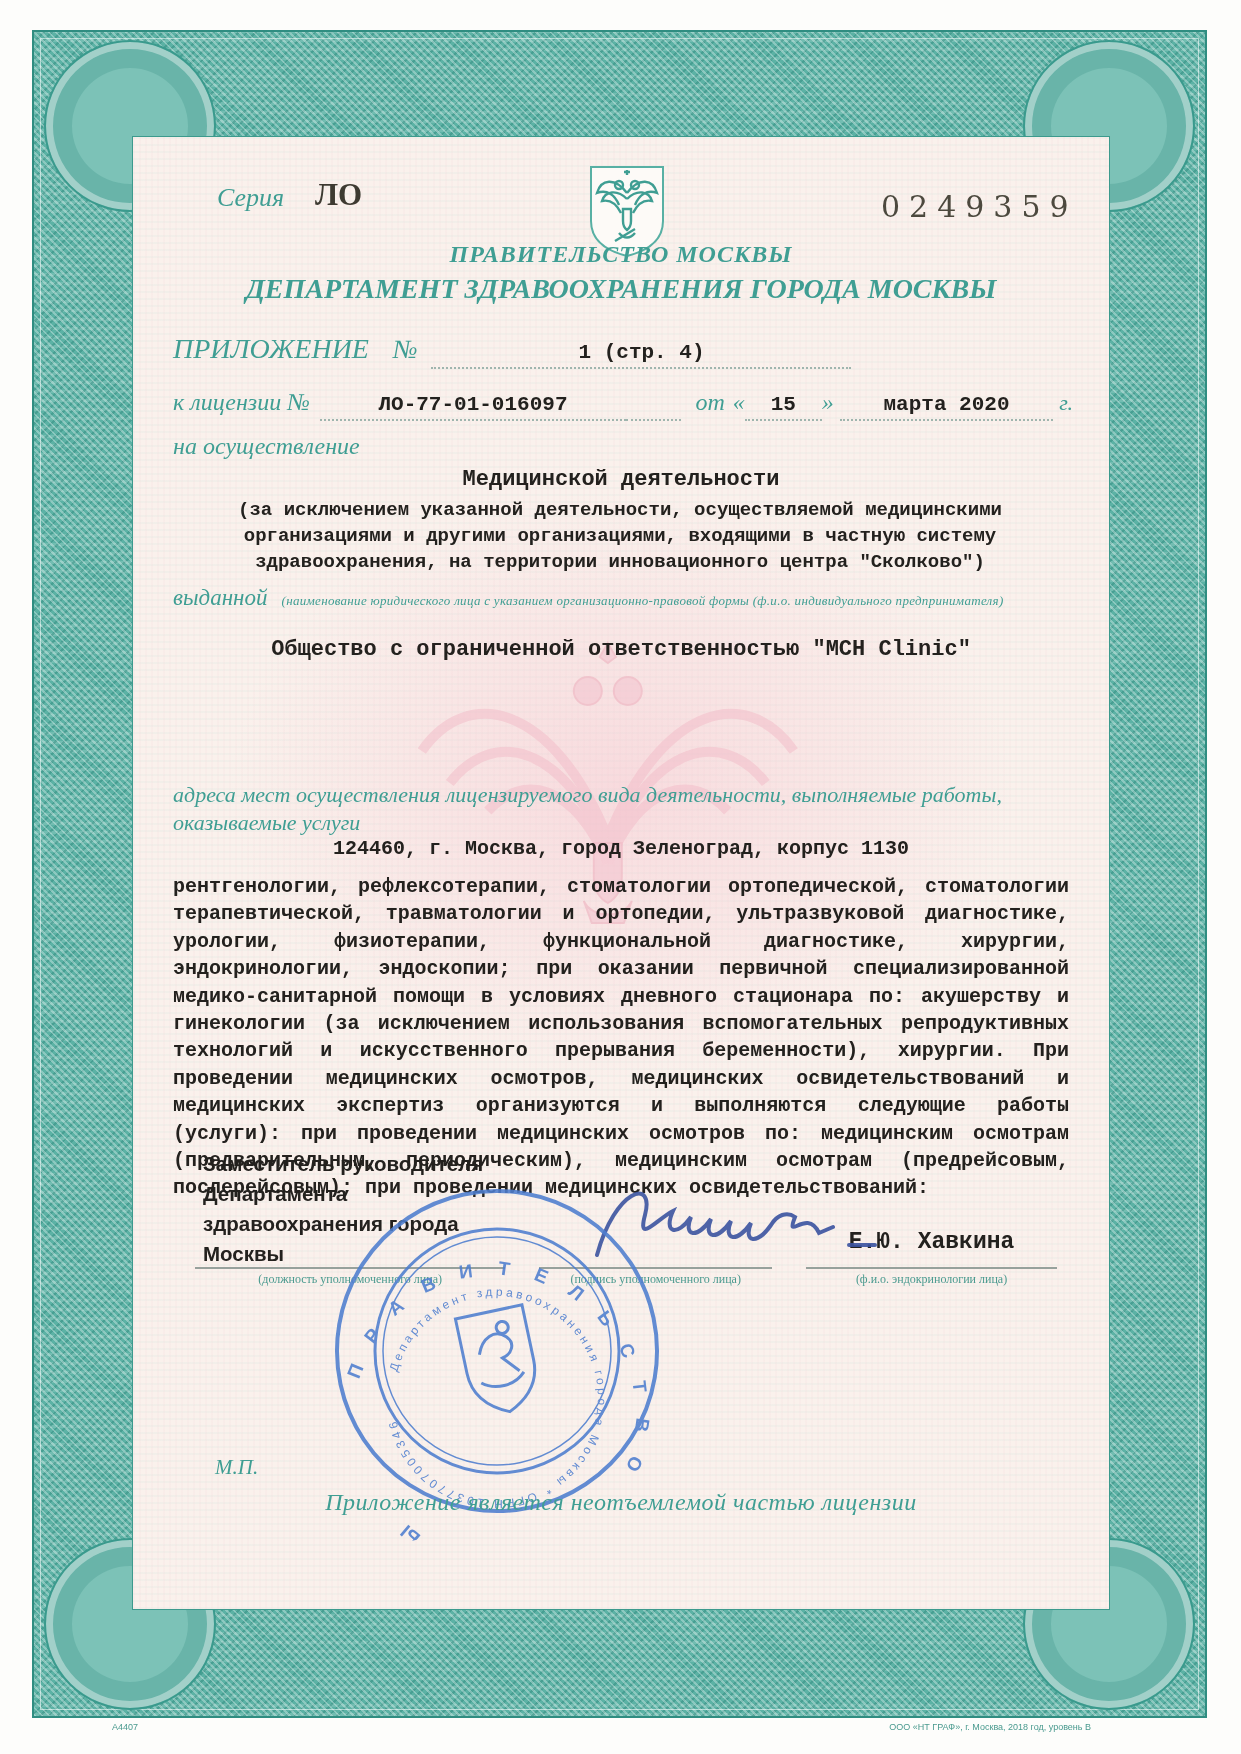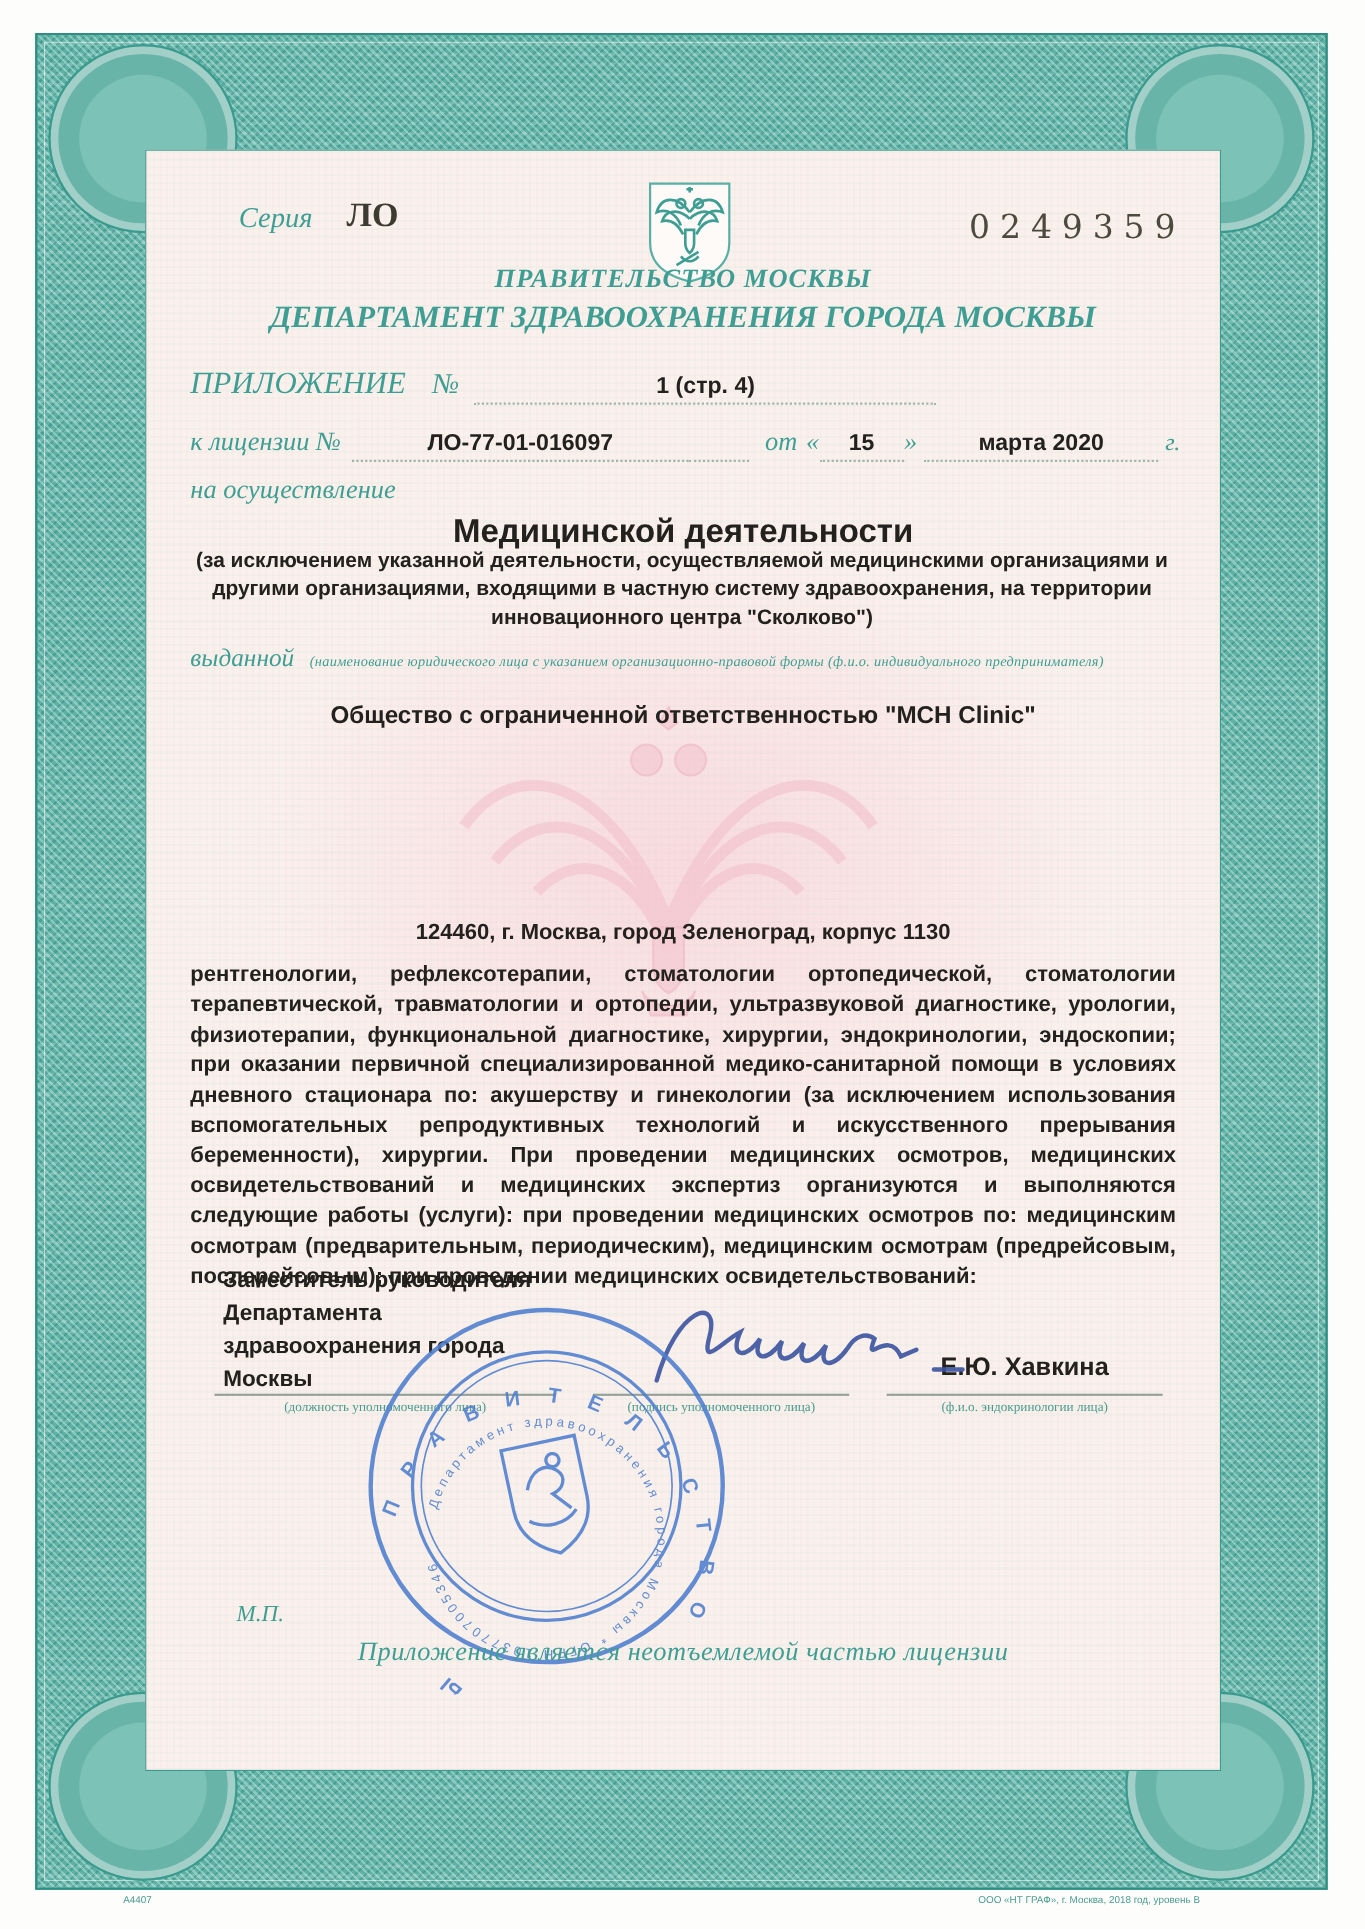--- a/index.html
+++ b/index.html
@@ -27,21 +27,21 @@
   .rosette{position:absolute;width:168px;height:168px;border-radius:50%;
     background:
       repeating-conic-gradient(rgba(255,255,255,.55) 0deg 4deg, rgba(255,255,255,0) 4deg 9deg),
       repeating-radial-gradient(circle at 50% 50%, #d9efeb 0 2px, #56ae a1 2px 3px, #5fb3a6 3px 6px, #eef8f5 6px 9px);
     background-color:#7cc2b7;
     border:2px solid #3a9a8d; box-shadow:inset 0 0 0 7px rgba(255,255,255,.38), inset 0 0 0 26px rgba(47,141,129,.25);}
   .rosette.tl{left:44px;top:40px;} .rosette.tr{right:46px;top:40px;}
   .rosette.bl{left:44px;bottom:44px;} .rosette.br{right:46px;bottom:44px;}
   
   .teal{color:#3f9e93;font-style:italic;}
-  .ink{color:#23211e;font-family:Liberation Sans, sans-serif;font-weight:bold;}
+  .ink{color:#23211e;font-family:Liberation Mono, monospace;font-weight:bold;}
   .abs{position:absolute;}
   .center{left:0;right:0;text-align:center;}
   .form-row{display:flex;align-items:baseline;}
   .u-cell{border-bottom:2px dotted #9fb5ae;text-align:center;padding-bottom:3px;}
   .dots{border-bottom:2px dotted #9fb5ae;align-self:flex-end;height:1px;}
   .caption{font-size:12px;color:#4a9a8f;text-align:center;padding-top:3px;}
   .sigline{border-top:2px solid #97a19c;}
   
   .watermark{opacity:.65;}
 </style>
@@ -113,29 +113,30 @@
       <span class="teal" style="font-size:24px;margin-left:8px;">«</span>
       <span class="u-cell ink" style="width:78px;font-size:21px;">15</span>
       <span class="teal" style="font-size:24px;">»</span>
       <span class="u-cell ink" style="width:216px;margin-left:6px;font-size:21px;">марта 2020</span>
       <span class="dots" style="flex:1;"></span>
       <span class="teal" style="font-size:22px;margin-left:6px;">г.</span>
     </div>
 
     <div class="abs teal" style="left:40px;top:296px;font-size:24px;">на осуществление</div>
 
-    <div class="abs center ink" style="top:330px;font-size:30px;">Медицинской деятельности</div>
+    <div class="abs center ink" style="top:330px;font-size:22px;">Медицинской деятельности</div>
     <div class="abs ink" style="left:44px;top:360px;width:886px;font-size:19px;font-weight:600;text-align:center;line-height:26px;">(за исключением указанной деятельности, осуществляемой медицинскими организациями и другими организациями, входящими в частную систему здравоохранения, на территории инновационного центра "Сколково")</div>
 
     <div class="abs form-row" style="left:40px;top:448px;right:30px;">
       <span class="teal" style="font-size:23px;">выданной</span>
       <span class="teal" style="font-size:13px;margin-left:14px;letter-spacing:.3px;">(наименование юридического лица с указанием организационно-правовой формы  (ф.и.о. индивидуального предпринимателя)</span>
     </div>
     <div class="abs center ink" style="top:500px;font-size:22px;">Общество с ограниченной ответственностью "MCH Clinic"</div>
 
+    <div class="abs teal" style="left:40px;top:644px;width:896px;font-size:22px;line-height:28px;">адреса мест осуществления лицензируемого вида деятельности, выполняемые работы, оказываемые услуги</div>
     <div class="abs center ink" style="top:700px;font-size:20px;">124460, г. Москва, город Зеленоград, корпус 1130</div>
 
     <div class="abs ink" style="left:40px;top:736px;width:896px;font-size:20px;line-height:27.4px;text-align:justify;">рентгенологии, рефлексотерапии, стоматологии ортопедической, стоматологии терапевтической, травматологии и ортопедии, ультразвуковой диагностике, урологии, физиотерапии, функциональной диагностике, хирургии, эндокринологии, эндоскопии; при оказании первичной специализированной медико-санитарной помощи в условиях дневного стационара по: акушерству и гинекологии (за исключением использования вспомогательных репродуктивных технологий и искусственного прерывания беременности), хирургии. При проведении медицинских осмотров, медицинских освидетельствований и медицинских экспертиз организуются и выполняются следующие работы (услуги): при проведении медицинских осмотров по: медицинским осмотрам (предварительным, периодическим), медицинским осмотрам (предрейсовым, послерейсовым); при проведении медицинских освидетельствований:</div>
 
     <div class="abs" style="left:70px;top:1012px;font-family:'Liberation Sans',sans-serif;font-weight:bold;color:#23211e;font-size:20.5px;line-height:30px;">
       <div>Заместитель руководителя</div>
       <div>Департамента</div>
       <div>здравоохранения города</div>
       <div>Москвы</div>
     </div>

